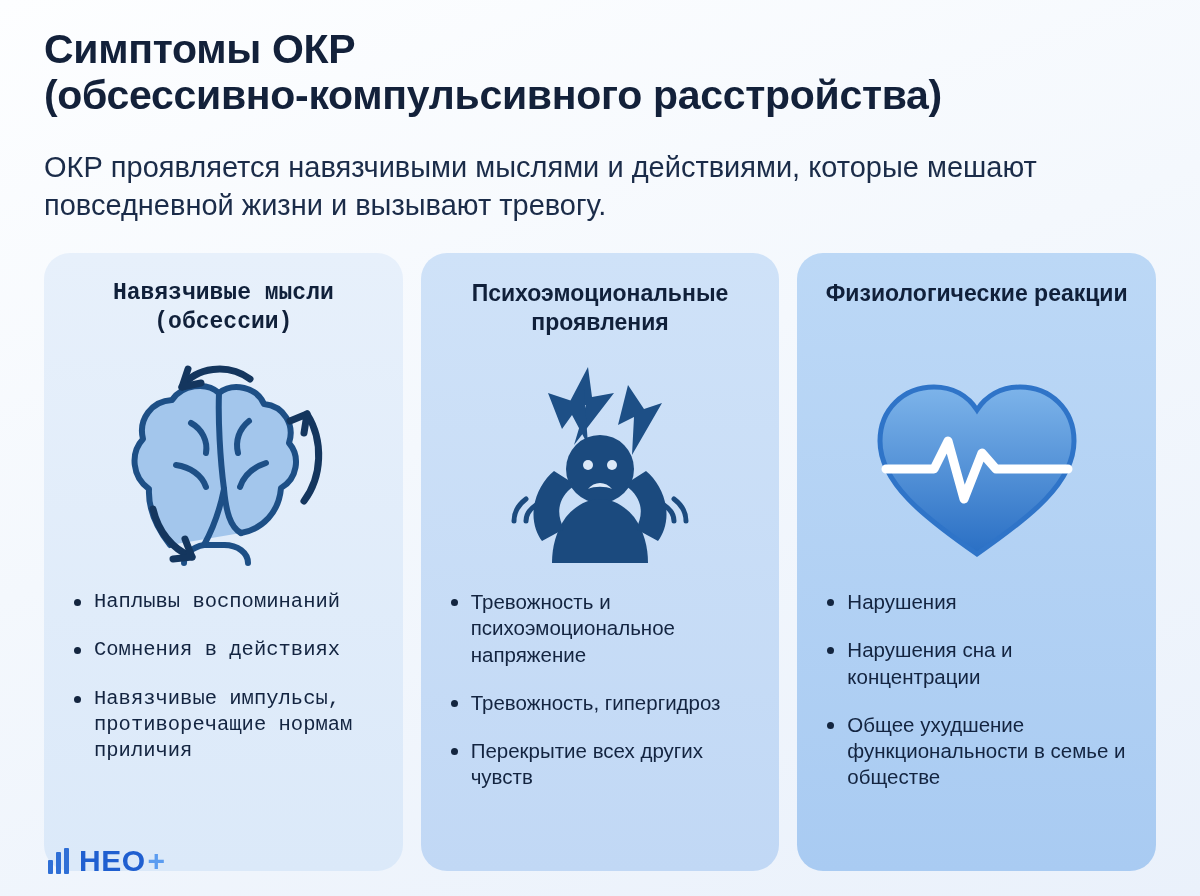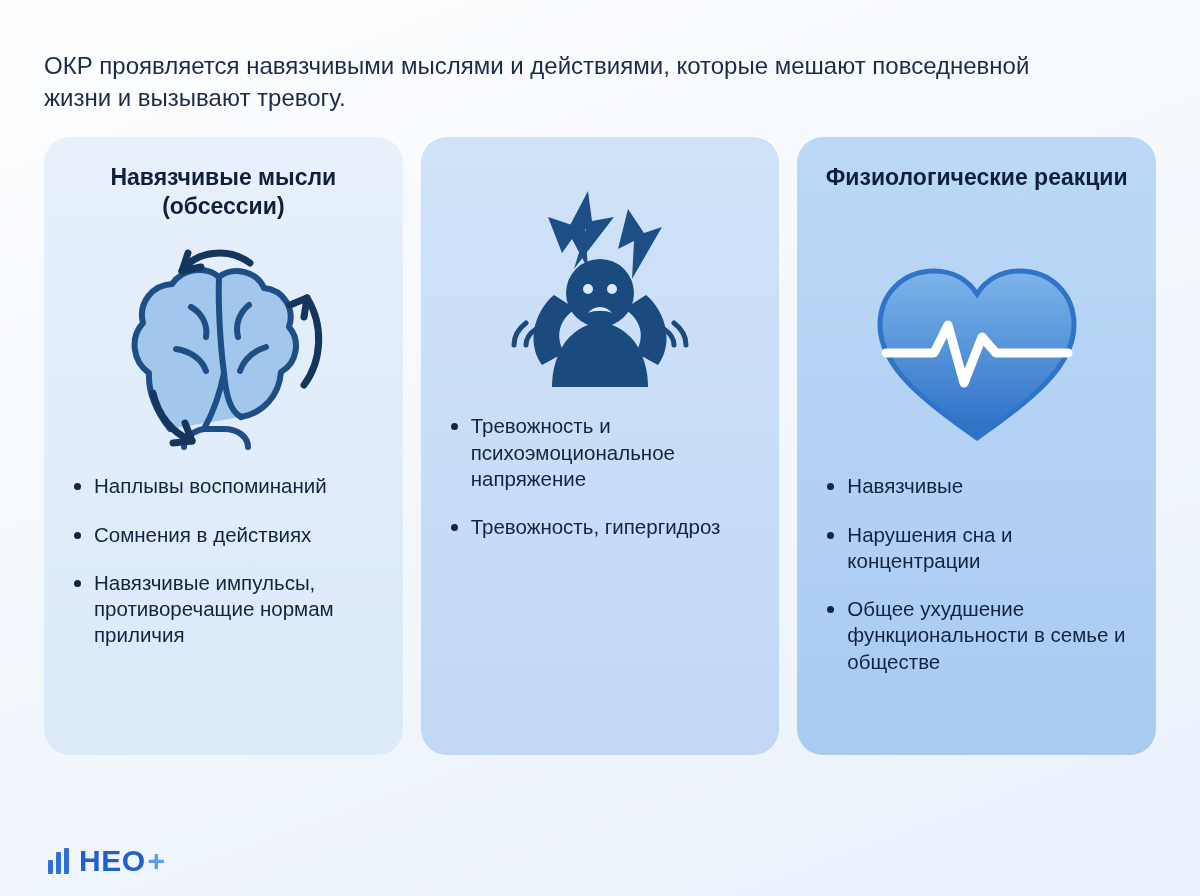--- a/index.html
+++ b/index.html
@@ -26,41 +26,41 @@
     font-weight: bold;
     color: #13213a;
     line-height: 1.13;
     letter-spacing: -0.3px;
     margin: 0;
   }
   .title .line2 {
     display: block;
   }
   .subtitle {
-    font-size: 24px;
+    font-size: 29px;
     line-height: 1.32;
     color: #1b2c49;
     max-width: 1030px;
   }
   .cards {
     display: flex;
     gap: 18px;
     margin-top: 24px;
   }
   .card {
     width: 364px;
     height: 618px;
     border-radius: 26px;
     box-sizing: border-box;
     padding: 26px 26px 18px 26px;
     position: relative;
     display: flex;
     flex-direction: column;
   }
-  .card-1 { background: linear-gradient(180deg, #e7f0fb 0%, #dbe9f9 100%); }
+  .card-1 { background: linear-gradient(180deg, #e7f0fb 0%, #dbe9f9 100%); font-family: Liberation Mono, monospace; }
   .card-2 { background: linear-gradient(180deg, #cfe2f8 0%, #c1d8f5 100%); }
   .card-3 { background: linear-gradient(180deg, #bcd8f6 0%, #a9cbf2 100%); }
 
   .card-title {
     text-align: center;
     font-size: 23px;
     font-weight: bold;
     color: #102votes;
     color: #10203a;
     line-height: 1.24;
@@ -125,20 +125,24 @@
     margin-right: 3px;
     background: #2f6fd6;
     border-radius: 1px;
   }
 </style>
 </head>
 <body>
 
 <div class="infographic">
 
+  <h1 class="title">
+    <span>Симптомы ОКР</span>
+    <span class="line2">(обсессивно-компульсивного расстройства)</span>
+  </h1>
 
   <p class="subtitle">ОКР проявляется навязчивыми мыслями и действиями, которые мешают повседневной жизни и вызывают тревогу.</p>
 
   <div class="cards">
 
     <div class="card card-1">
       <div class="card-title">Навязчивые мысли (обсессии)</div>
       <div class="icon-area">
         <svg width="250" height="230" viewBox="0 0 250 230">
           <g fill="none" stroke="#1d4f86" stroke-width="6" stroke-linecap="round" stroke-linejoin="round">
@@ -163,20 +167,21 @@
         </svg>
       </div>
       <ul class="bullets">
         <li>Наплывы воспоминаний</li>
         <li>Сомнения в действиях</li>
         <li>Навязчивые импульсы, противоречащие нормам приличия</li>
       </ul>
     </div>
 
     <div class="card card-2">
+      <div class="card-title">Психоэмоциональные проявления</div>
       <div class="icon-area">
         <svg width="260" height="230" viewBox="0 0 260 230">
           <g fill="#1d4f86">
             <path d="M118 18 l-22 42 l20 -4 l-12 40 l40 -52 l-22 4 z"></path>
             <path d="M158 36 l-10 40 l16 -8 l-2 38 l30 -52 l-18 6 z"></path>
             <path d="M78 44 l14 36 l10 -14 l16 30 l-4 -56 l-12 12 z"></path>
           </g>
           <g fill="#1b4a7e">
             <circle cx="130" cy="120" r="34"></circle>
             <path d="M96 168 c10 -12 22 -18 34 -18 c12 0 24 6 34 18 c10 14 14 30 14 46 l-96 0 c0 -16 4 -32 14 -46 z"></path>
@@ -192,39 +197,40 @@
             <path d="M66 156 c-6 4 -10 10 -10 16"></path>
             <path d="M56 150 c-8 6 -12 14 -12 22"></path>
             <path d="M194 156 c6 4 10 10 10 16"></path>
             <path d="M204 150 c8 6 12 14 12 22"></path>
           </g>
         </svg>
       </div>
       <ul class="bullets">
         <li>Тревожность и психоэмоциональное напряжение</li>
         <li>Тревожность, гипергидроз</li>
+        <li>Перекрытие всех других чувств</li>
       </ul>
     </div>
 
     <div class="card card-3">
       <div class="card-title">Физиологические реакции</div>
       <div class="icon-area">
         <svg width="250" height="230" viewBox="0 0 250 230">
           <defs>
             <linearGradient id="heartgrad" x1="0" y1="0" x2="0" y2="1">
               <stop offset="0%" stop-color="#7db4ea"></stop>
               <stop offset="100%" stop-color="#2a6fc4"></stop>
             </linearGradient>
           </defs>
           <path d="M125 205 C72 168 28 134 28 92 C28 60 52 38 82 38 C101 38 116 47 125 61 C134 47 149 38 168 38 C198 38 222 60 222 92 C222 134 178 168 125 205 Z" fill="url(#heartgrad)" stroke="#2f74c8" stroke-width="5"></path>
           <path d="M34 120 L82 120 L96 92 L112 150 L130 104 L144 120 L216 120" fill="none" stroke="#ffffff" stroke-width="9" stroke-linecap="round" stroke-linejoin="round"></path>
         </svg>
       </div>
       <ul class="bullets">
-        <li>Навязчивые</li>
+        <li>Нарушения</li>
         <li>Нарушения сна и концентрации</li>
         <li>Общее ухудшение функциональности в семье и обществе</li>
       </ul>
     </div>
 
   </div>
 
   <div class="logo">
     <span class="bars">
       <span style="height:14px"></span>

